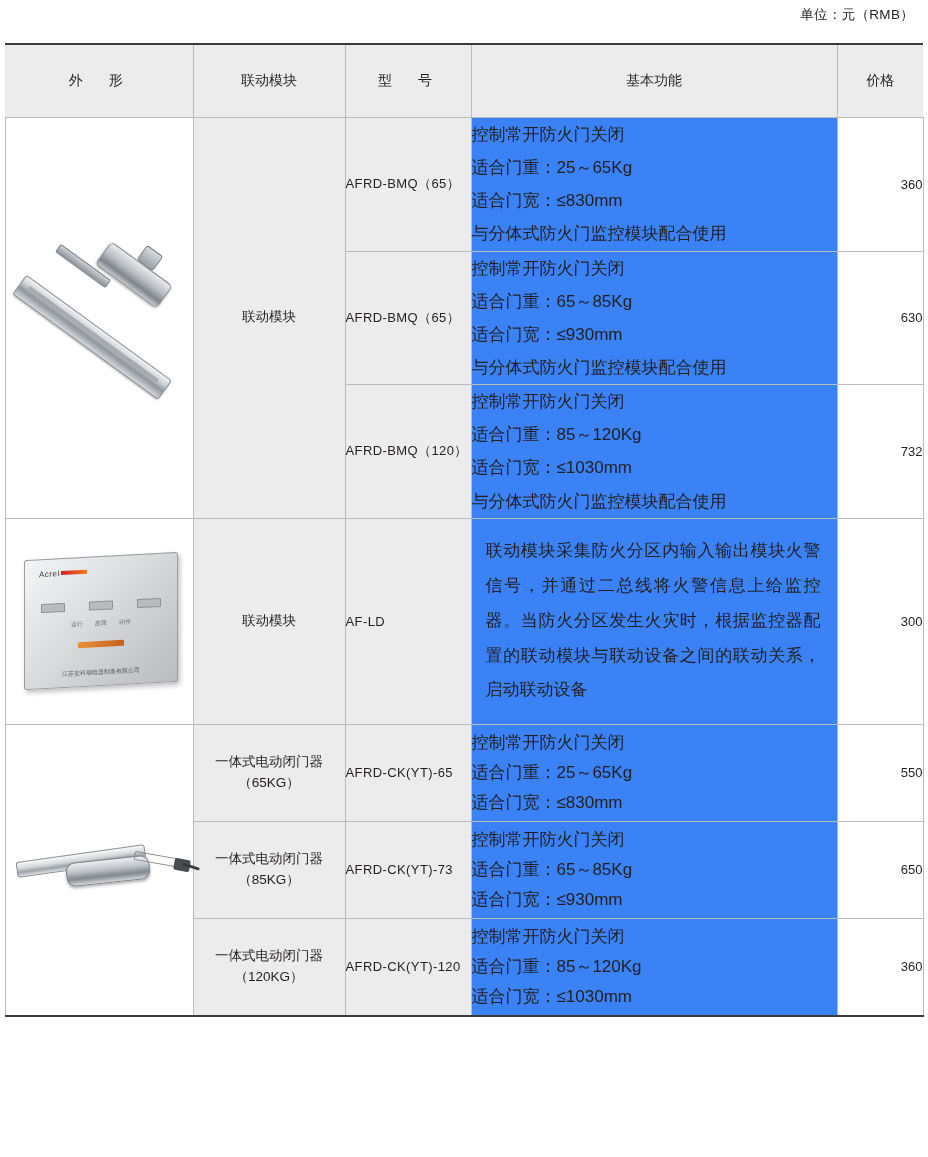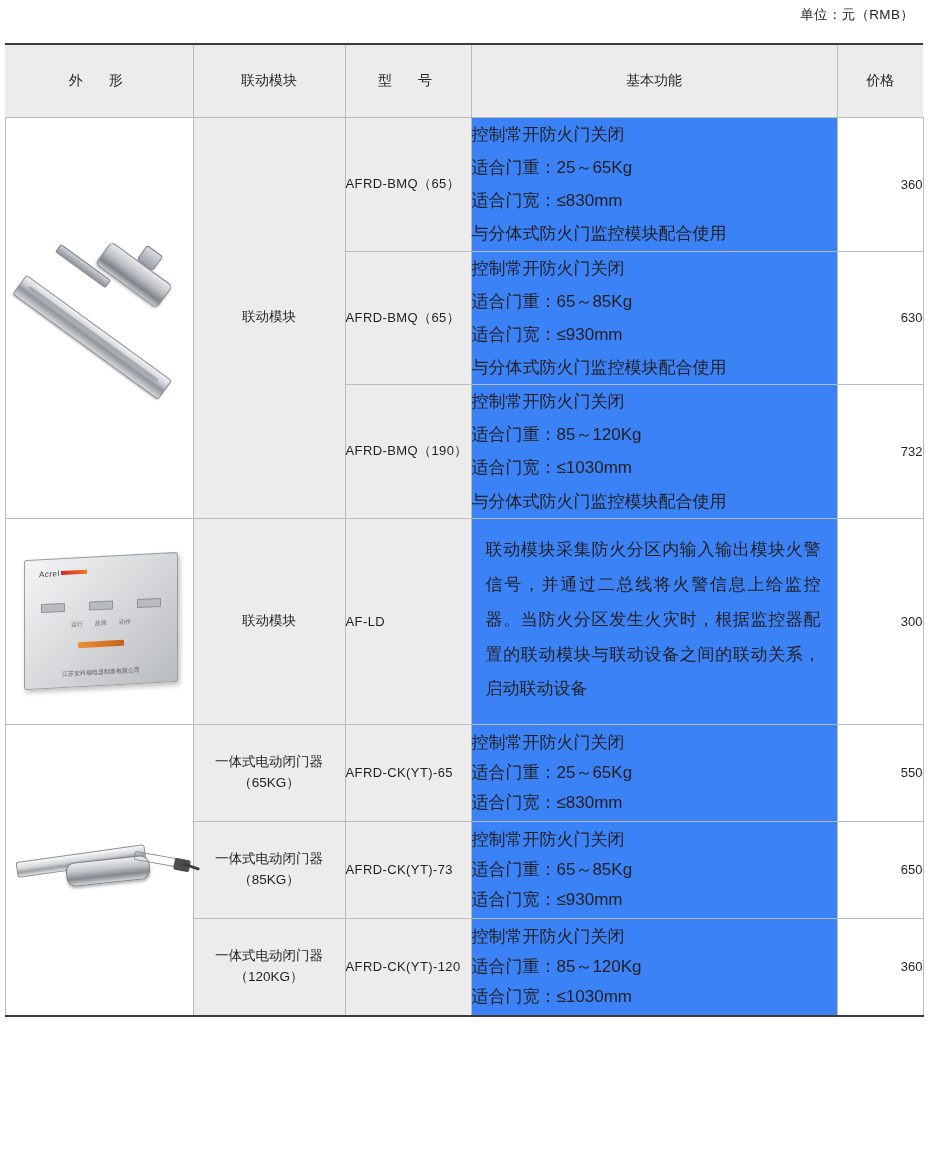--- a/index.html
+++ b/index.html
@@ -84,21 +84,20 @@
     font-size: 17px;
     padding: 10px 0 10px 14px;
     line-height: 1.95;
     text-align: left;
   }
   td.col-func.tight { line-height: 1.75; }
   td.col-func.justify {
     padding: 10px 16px 10px 14px;
     line-height: 2.05;
     text-align: justify;
-    font-family: Liberation Mono, monospace;
   }
   .func-line { display: block; white-space: nowrap; }
   .func-para { display: block; }
 
   
   .pic-wrap { position: relative; width: 100%; height: 100%; }
 
   
   .closer1 {
     position: absolute;
@@ -297,21 +296,21 @@
         <td class="col-model">AFRD-BMQ（65）</td>
         <td class="col-func">
           <span class="func-line">控制常开防火门关闭</span>
           <span class="func-line">适合门重：65～85Kg</span>
           <span class="func-line">适合门宽：≤930mm</span>
           <span class="func-line">与分体式防火门监控模块配合使用</span>
         </td>
         <td class="col-last">630</td>
       </tr>
       <tr>
-        <td class="col-model">AFRD-BMQ（190）</td>
+        <td class="col-model">AFRD-BMQ（120）</td>
         <td class="col-func">
           <span class="func-line">控制常开防火门关闭</span>
           <span class="func-line">适合门重：85～120Kg</span>
           <span class="func-line">适合门宽：≤1030mm</span>
           <span class="func-line">与分体式防火门监控模块配合使用</span>
         </td>
         <td class="col-last">732</td>
       </tr>
 
       <tr>

